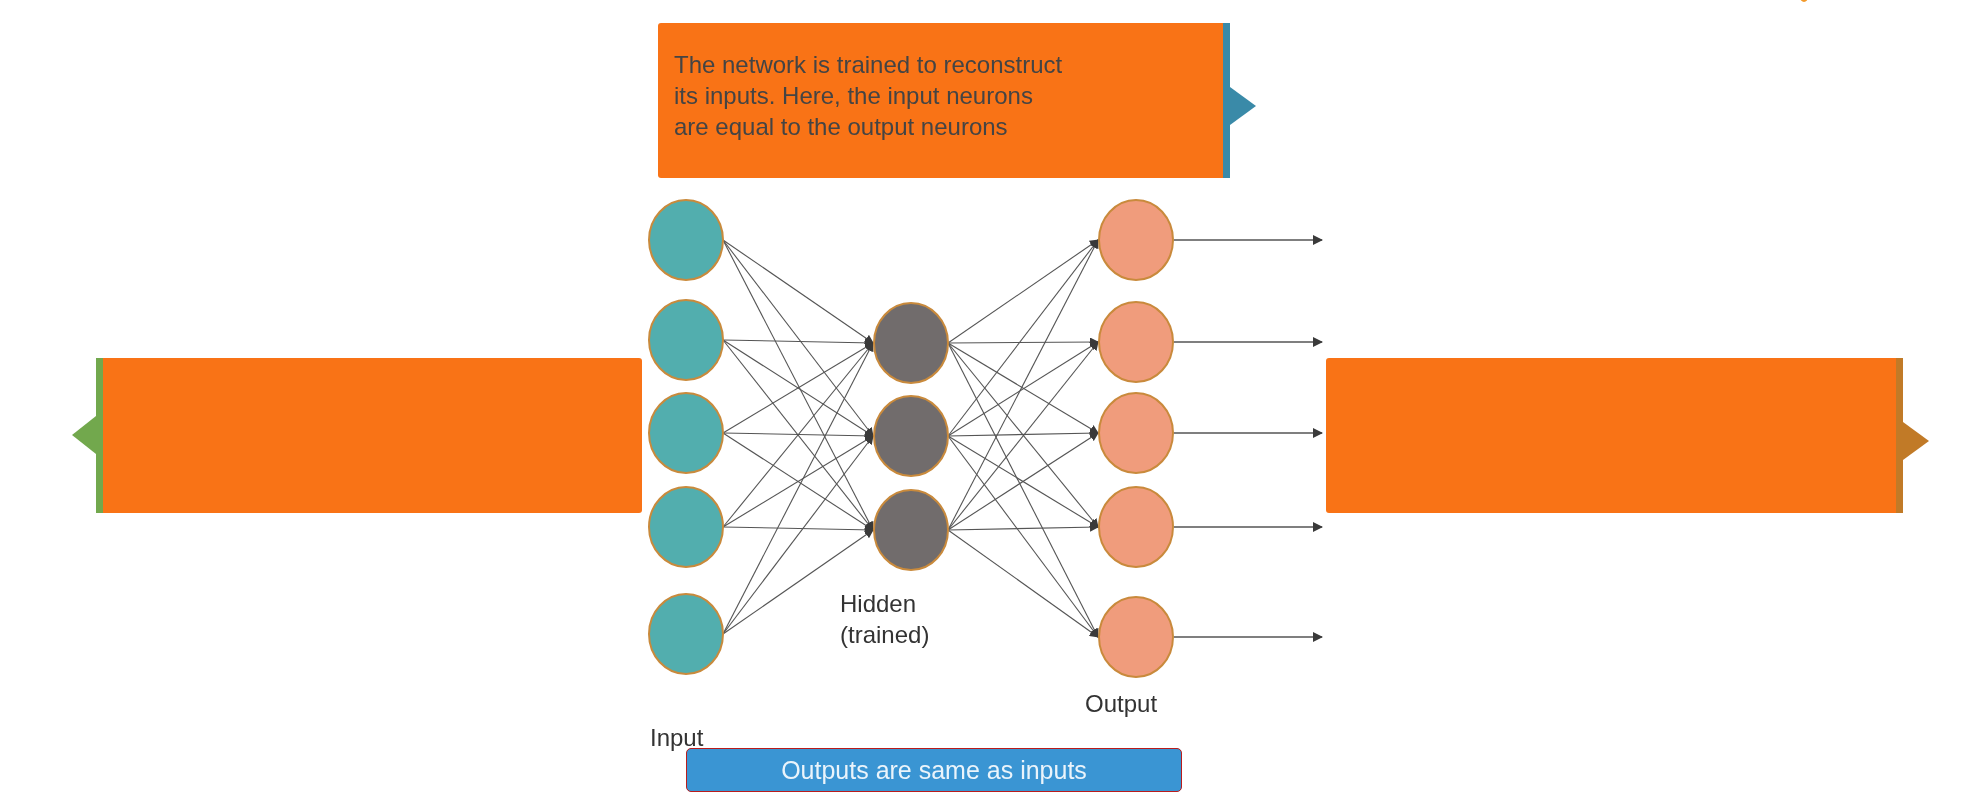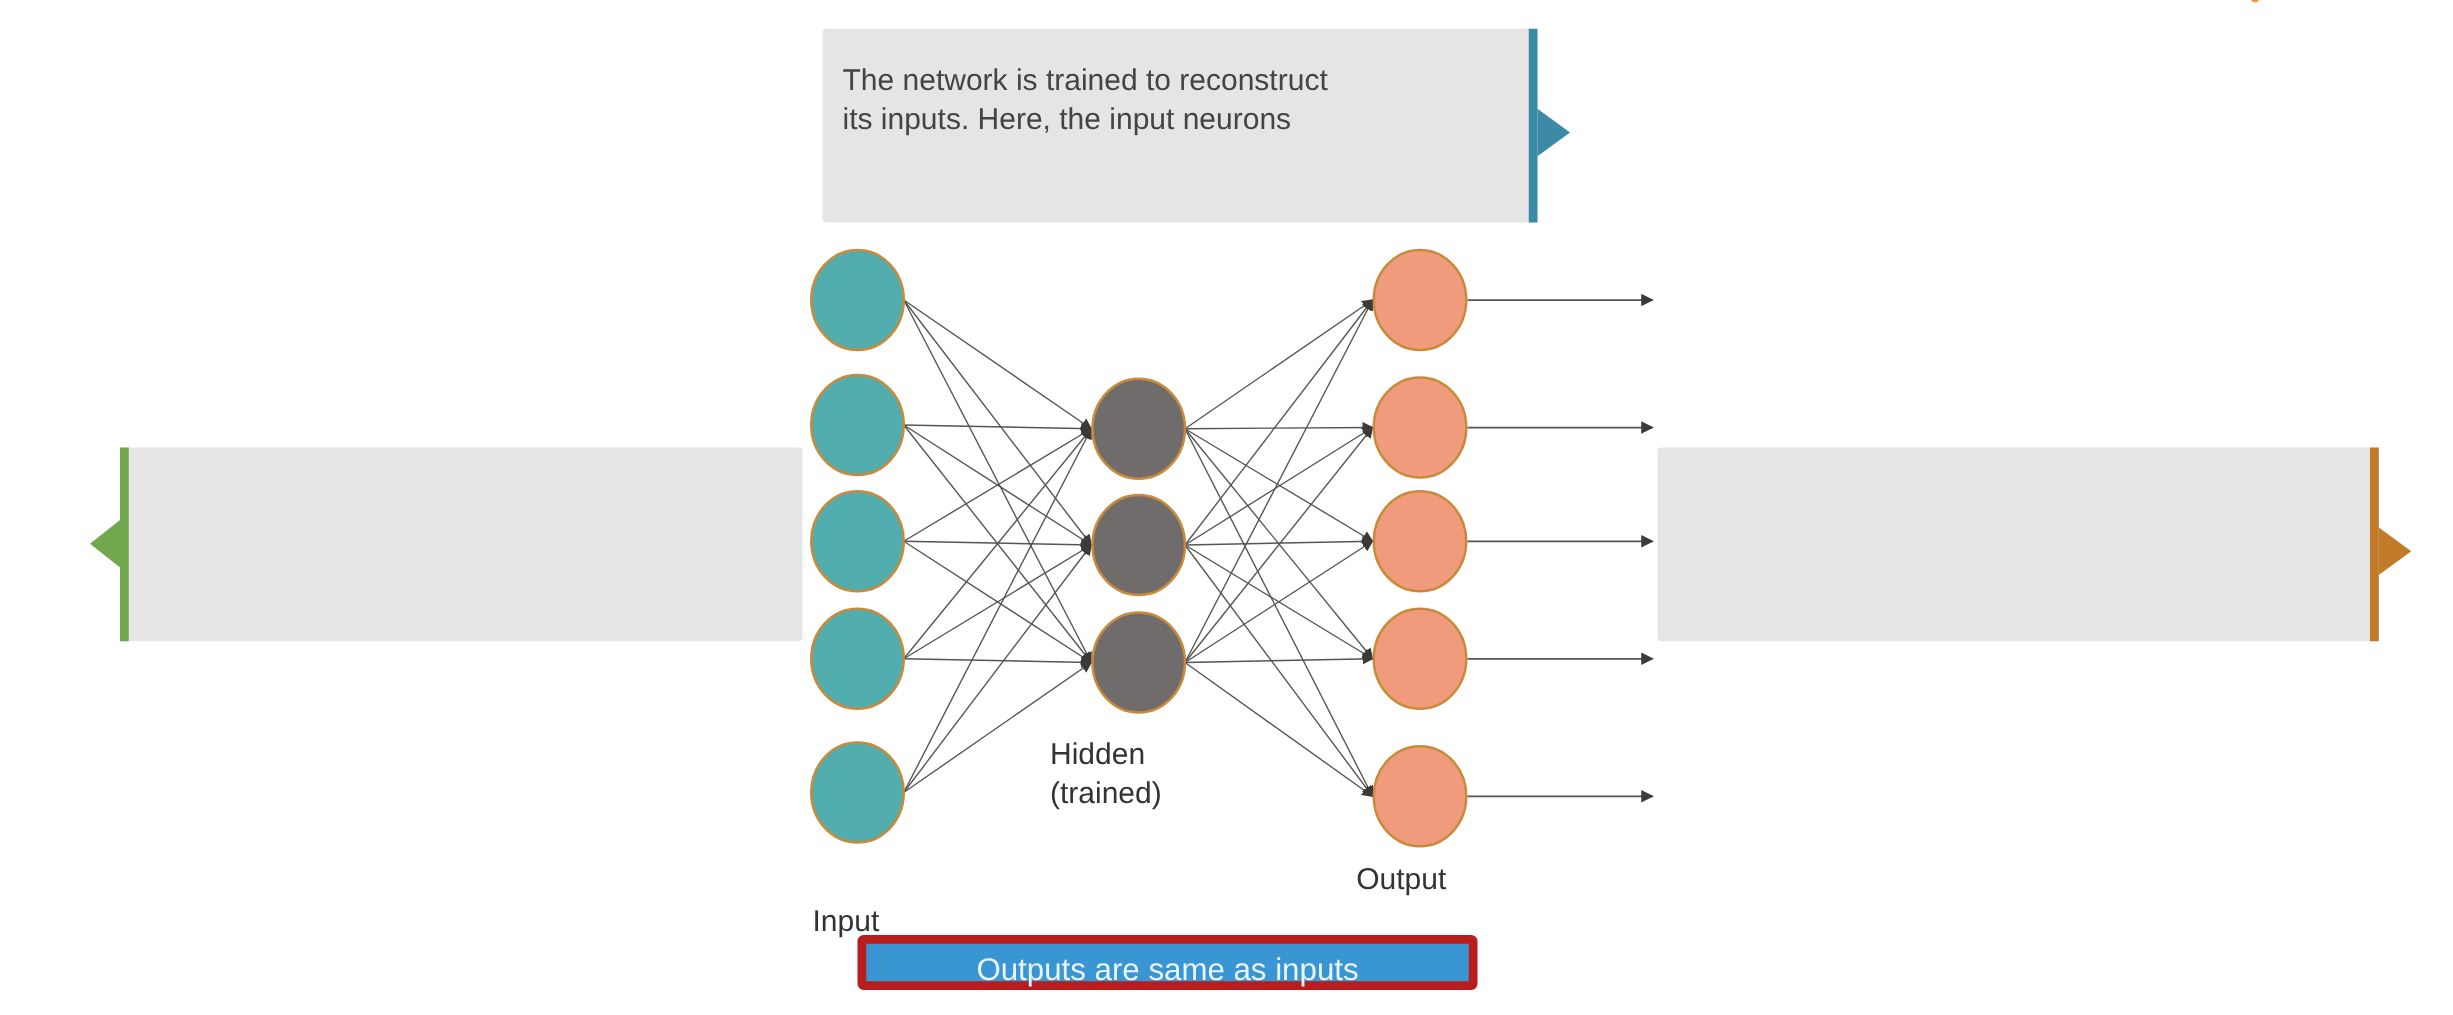--- a/index.html
+++ b/index.html
@@ -1,19 +1,19 @@
 <!DOCTYPE html>
 <html><head>
   <meta charset="utf-8">
   <style>
     html, body { margin: 0; padding: 0; background: #ffffff; }
     body { width: 1962px; height: 812px; position: relative; overflow: hidden;
            font-family: "Liberation Sans", "DejaVu Sans", sans-serif; color: #3f3f3f; }
     #diagram { position: absolute; left: 0; top: 0; }
-    .callout { position: absolute; background: #e5e5e5; box-sizing: border-box;
+    .callout { position: absolute; background: #f97316; box-sizing: border-box;
                font-size: 24px; line-height: 31px; color: #444444; border-radius: 3px; }
     .callout .txt { position: absolute; }
     .bar { position: absolute; width: 7px; }
     .ptr { position: absolute; width: 0; height: 0; }
     #callout-top { left: 658px; top: 23px; width: 572px; height: 155px; }
     #callout-top .txt { left: 16px; top: 26px; width: 520px; }
     #callout-top .bar { right: 0; top: 0; height: 155px; background: #3a8aa8; }
     #callout-top .ptr { right: -26px; top: 64px; border-top: 19px solid transparent;
                         border-bottom: 19px solid transparent; border-left: 26px solid #3a8aa8; }
     #callout-left { left: 96px; top: 358px; width: 546px; height: 155px; }
@@ -24,21 +24,21 @@
     #callout-right { left: 1326px; top: 358px; width: 577px; height: 155px; }
     #callout-right .txt { left: 18px; top: 28px; width: 520px; }
     #callout-right .bar { right: 0; top: 0; height: 155px; background: #c17a27; }
     #callout-right .ptr { right: -26px; top: 64px; border-top: 19px solid transparent;
                           border-bottom: 19px solid transparent; border-left: 26px solid #c17a27; }
     .layer-label { position: absolute; font-size: 24px; color: #333333; text-align: left; }
     #label-input { left: 650px; top: 690px; width: 80px; margin-top: 34px; }
     #label-hidden { left: 840px; top: 588px; width: 150px; line-height: 31px; }
     #label-output { left: 1085px; top: 690px; width: 110px; }
     #banner { position: absolute; left: 686px; top: 748px; width: 496px; height: 44px;
-              background: #3a95d3; border: 7px solid #b91c1c; border-radius: 5px;
+              background: #3a95d3; border: 1px solid #b91c1c; border-radius: 5px;
               box-sizing: border-box; color: #eaf4fb; font-size: 25px; line-height: 42px;
               text-align: center; }
     #logo-mark { position: absolute; left: 1800px; top: -8px; width: 8px; height: 10px;
                  background: #f39a2b; border-radius: 50%; }
   </style>
 </head>
 <body>
 
 <svg id="diagram" width="1962" height="812" xmlns="http://www.w3.org/2000/svg">
   <defs>
@@ -104,20 +104,21 @@
       <line x1="1174" y1="637" x2="1322" y2="637" stroke="#555555" stroke-width="1.4" marker-end="url(#arrowhead)"></line>
     </g>
 </svg>
 
 <div id="logo-mark"></div>
 
 <div class="callout" id="callout-top">
   <div class="txt">
     <div>The network is trained to reconstruct</div>
     <div>its inputs. Here, the input neurons</div>
+    <div>are equal to the output neurons</div>
   </div>
   <div class="bar"></div>
   <div class="ptr"></div>
 </div>
 
 <div class="callout" id="callout-left">
   <div class="bar"></div>
   <div class="ptr"></div>
   <div class="txt">
   </div>

